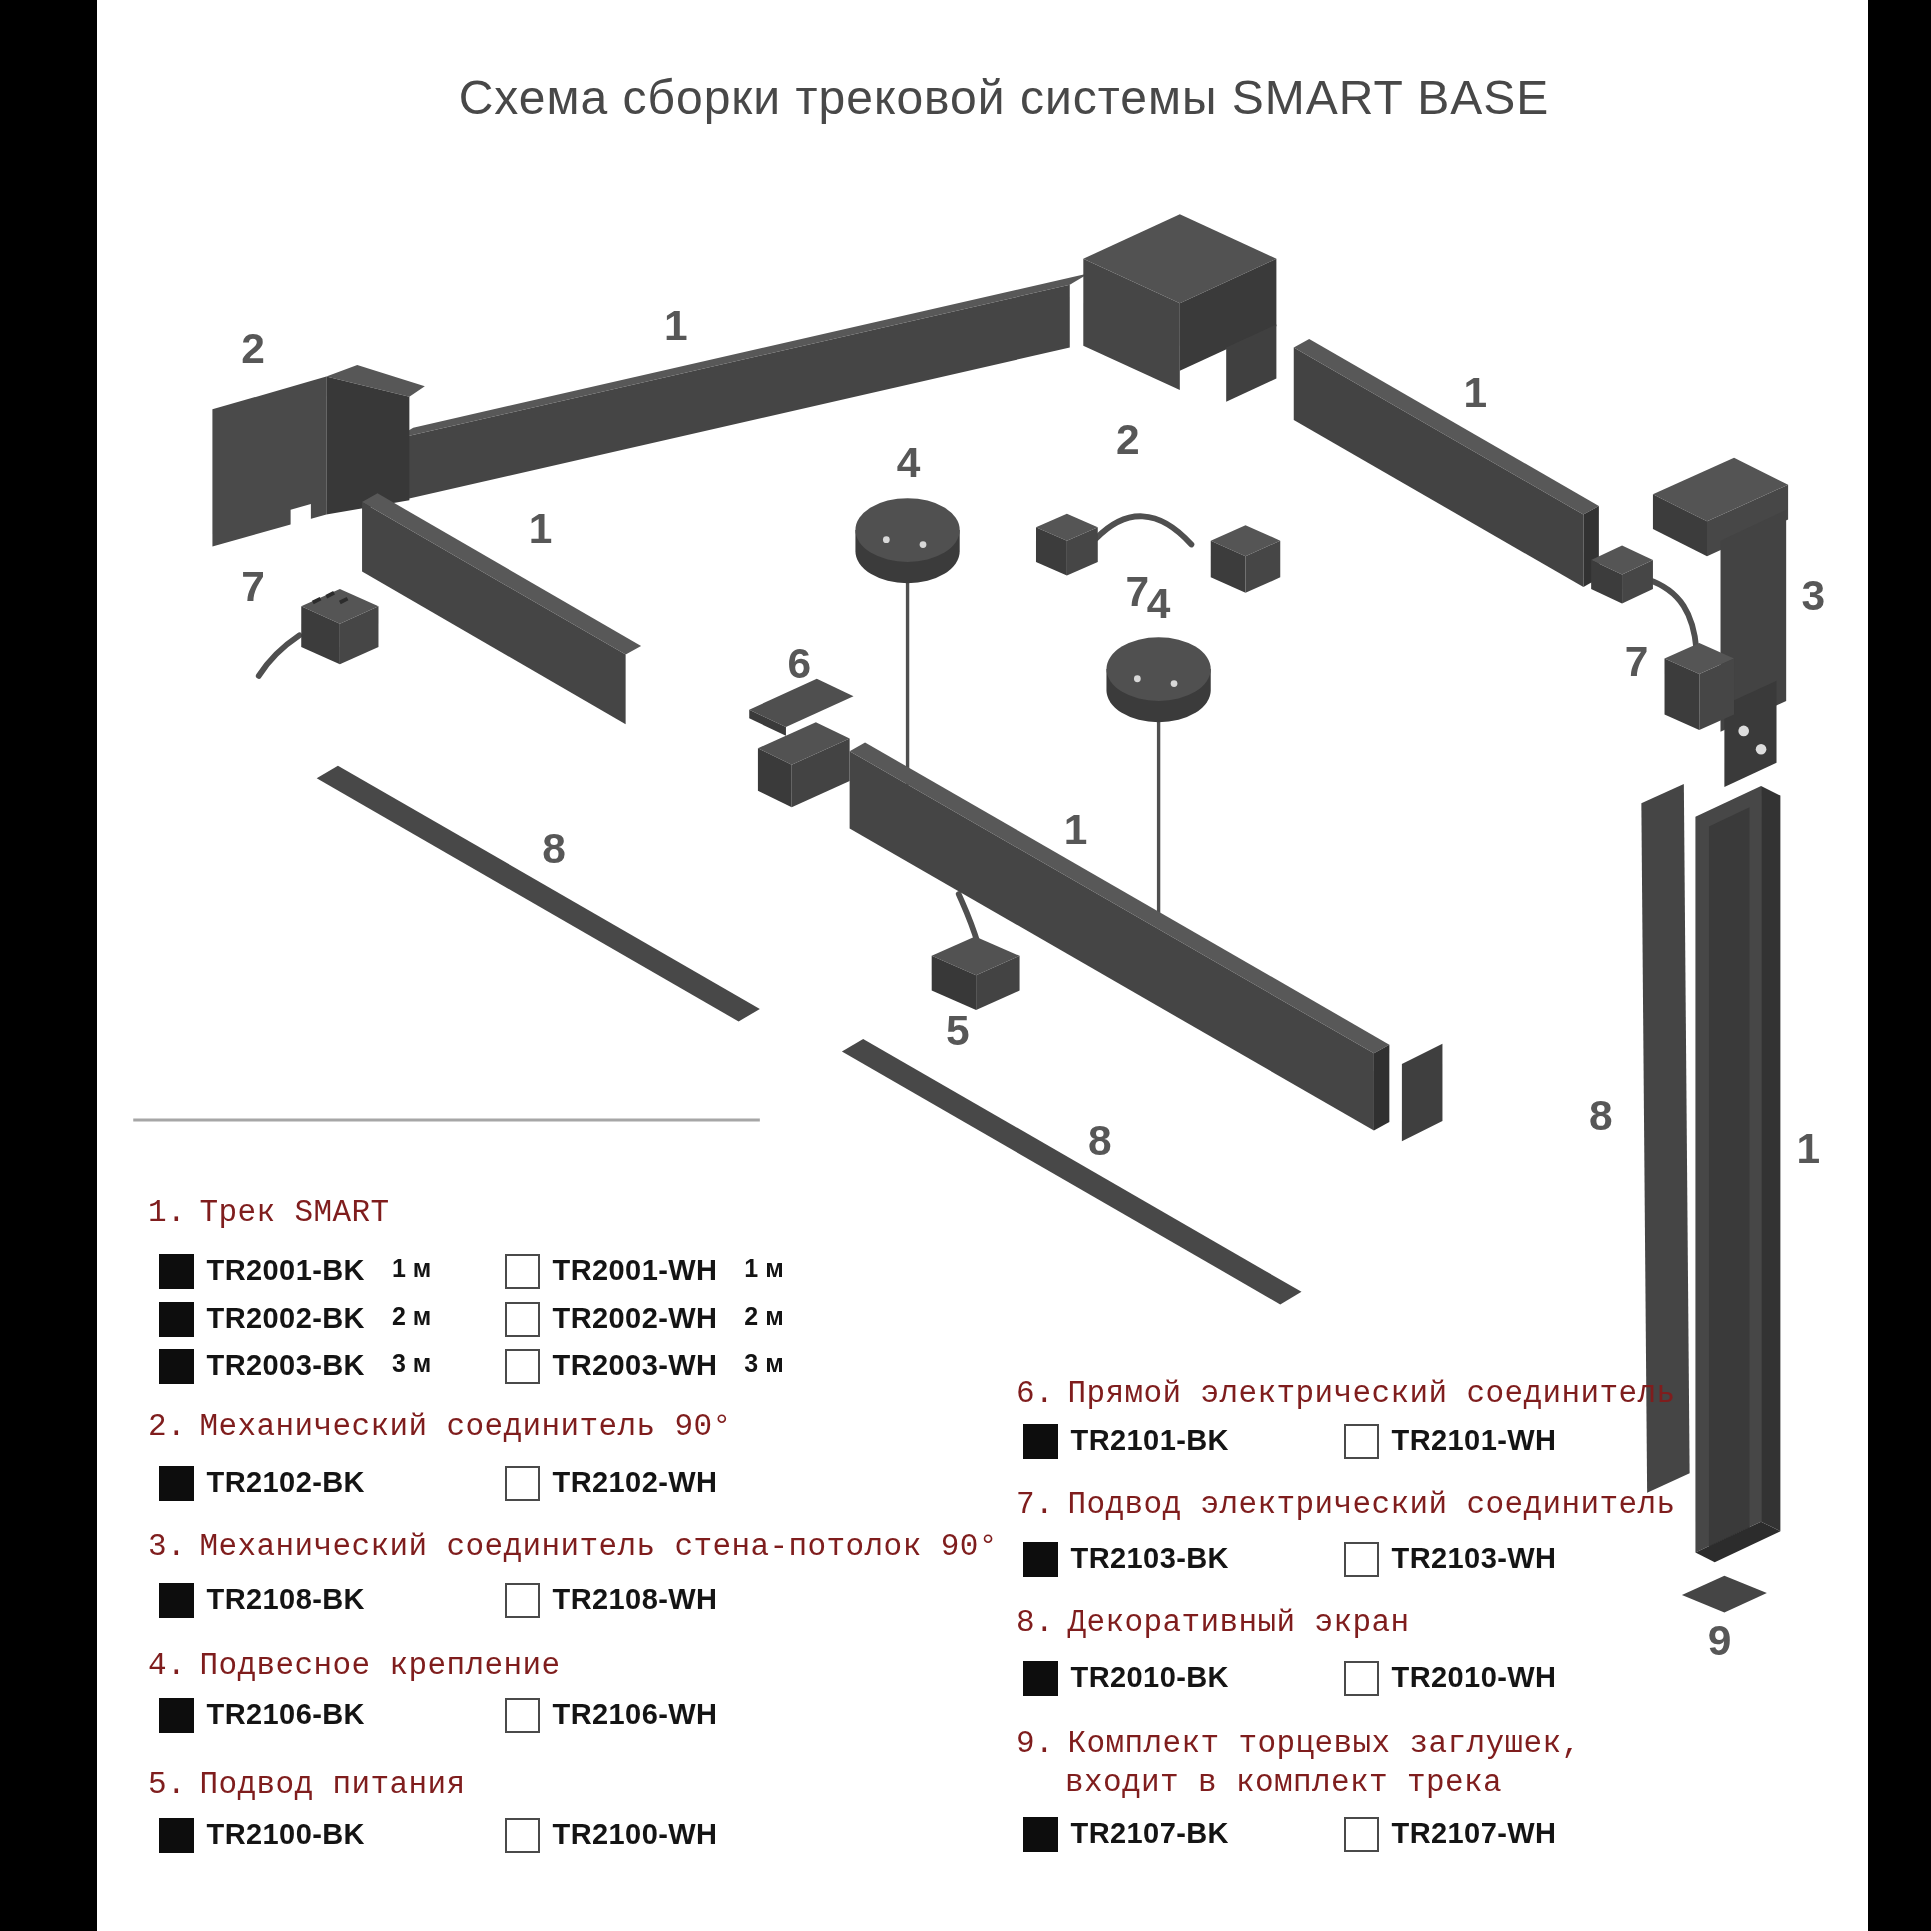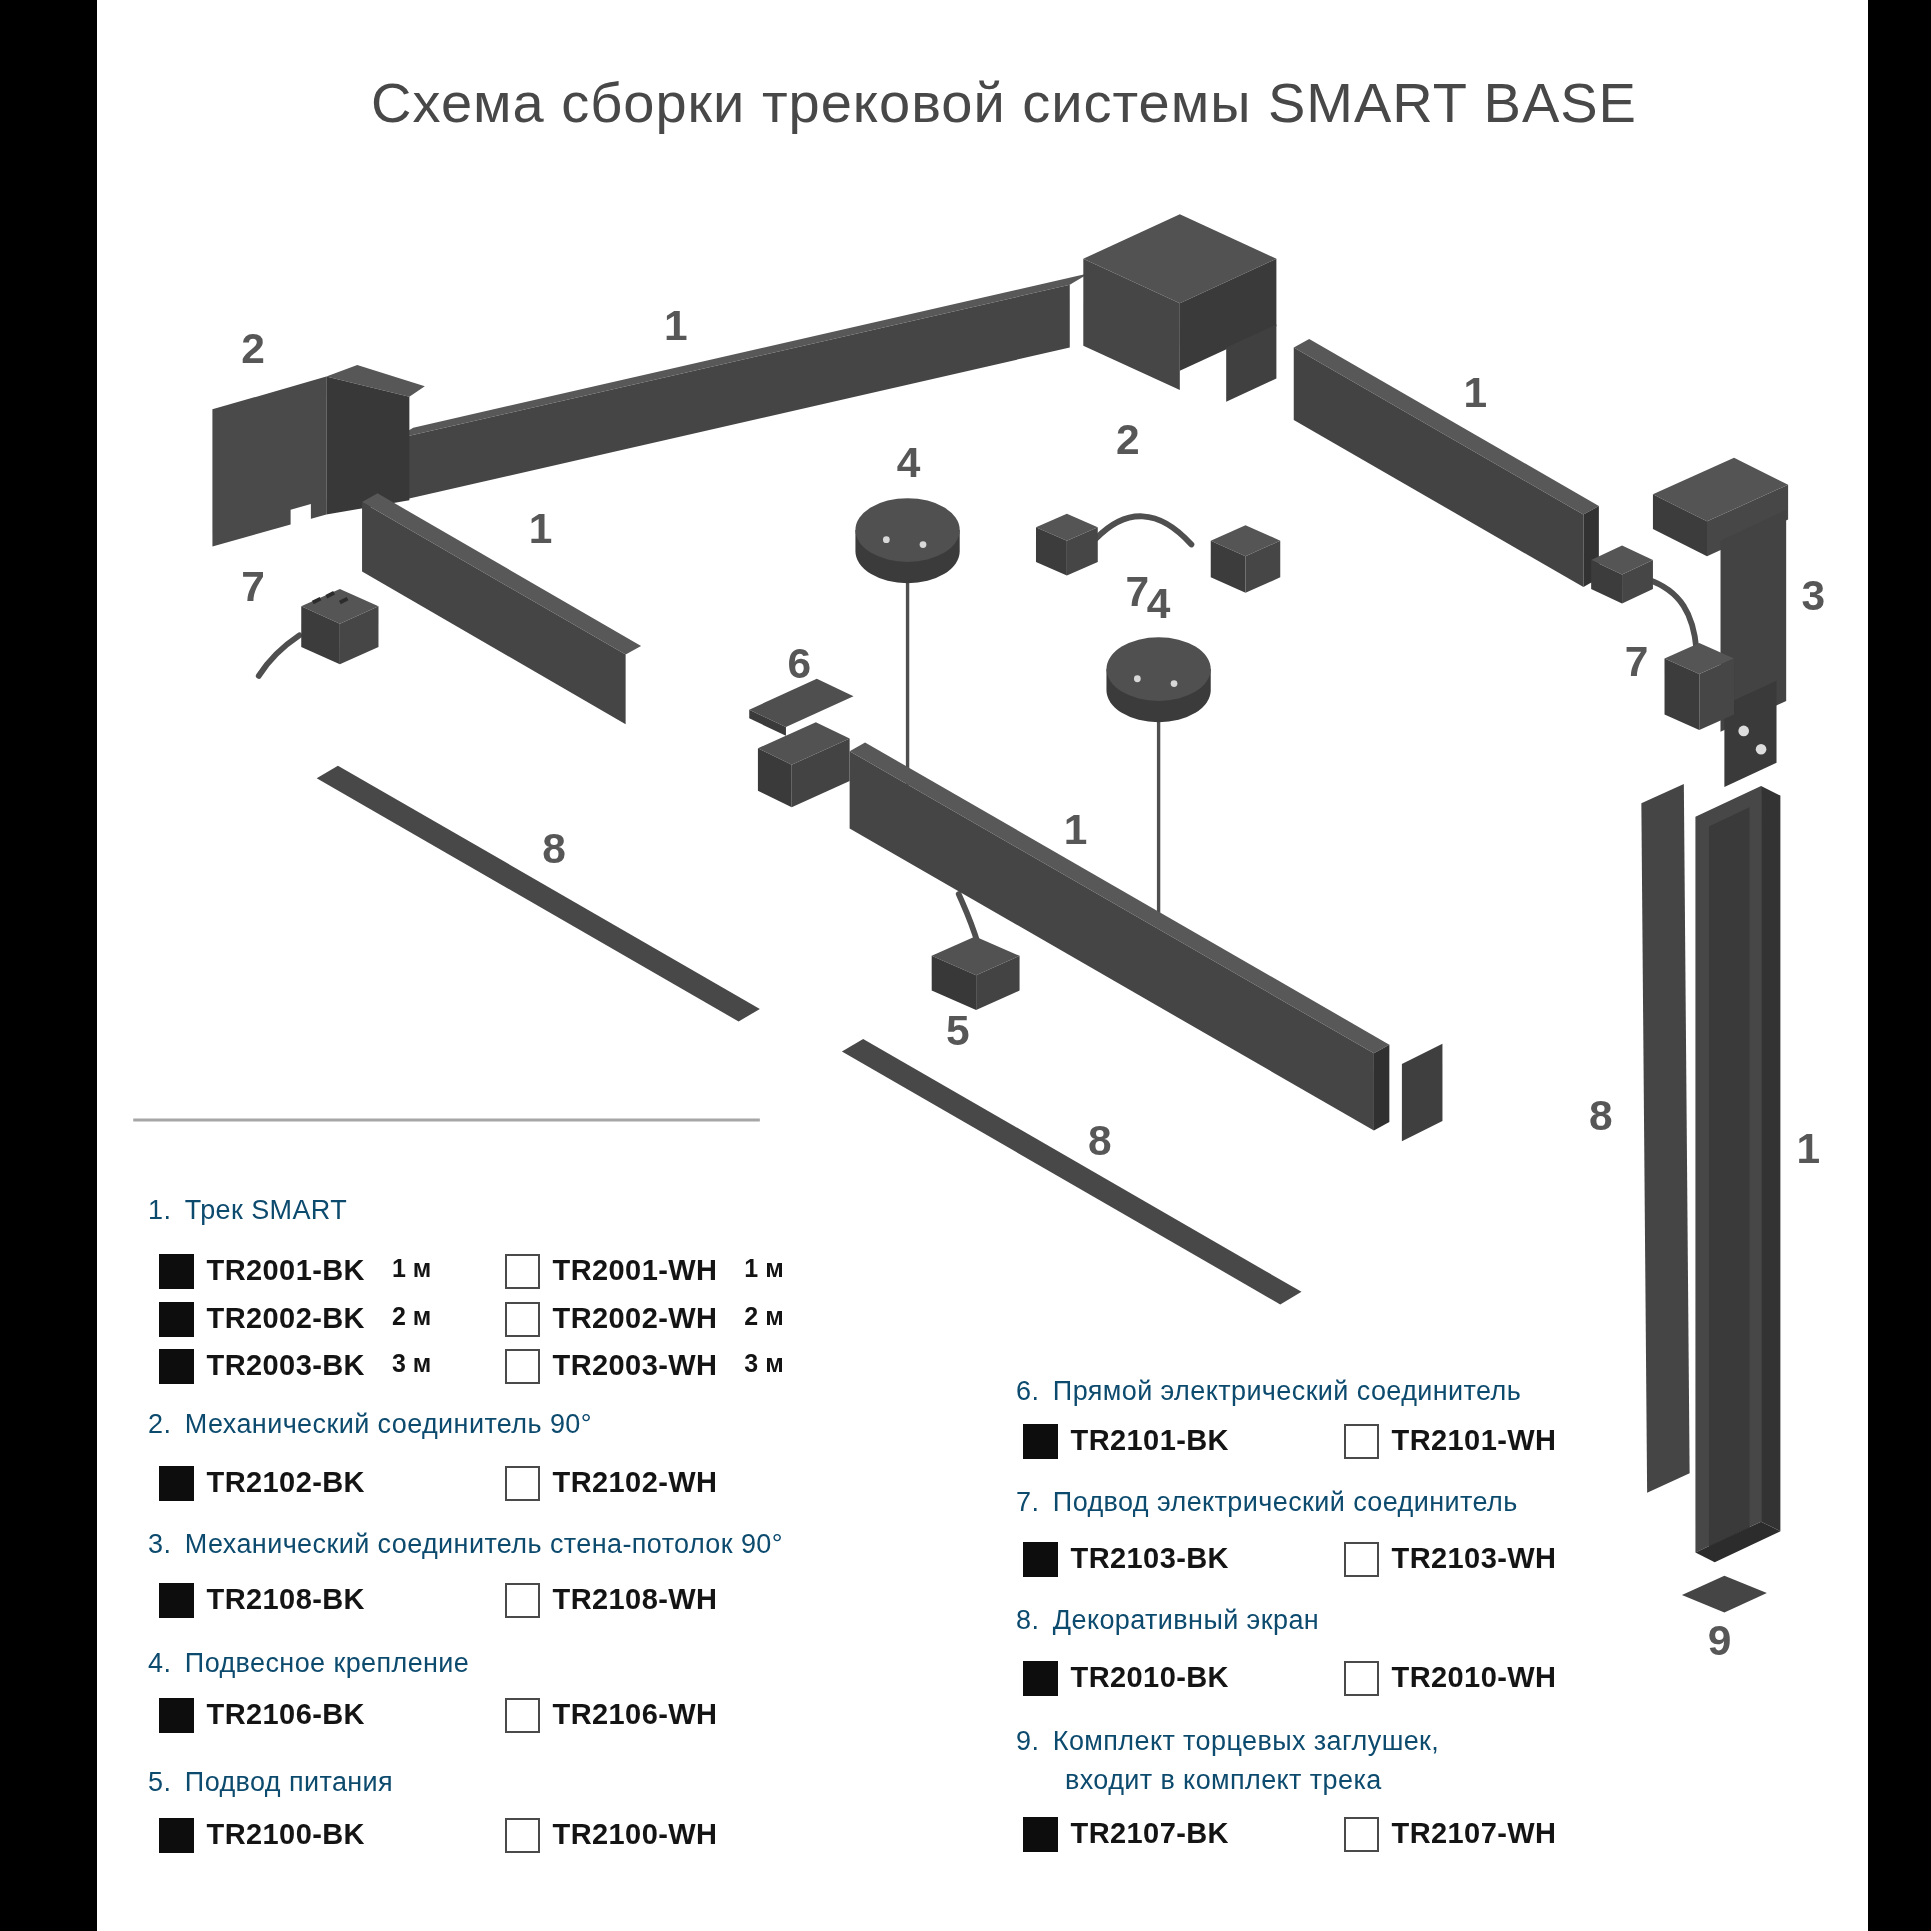--- a/index.html
+++ b/index.html
@@ -5,26 +5,26 @@
   html,body{margin:0;padding:0;}
   body{
     width:1931px;height:1931px;position:relative;background:#ffffff;
     font-family:"Liberation Sans", sans-serif;overflow:hidden;
   }
   .letterbox{position:absolute;top:0;height:1931px;background:#000;}
   .letterbox.left{left:0;width:97px;}
   .letterbox.right{left:1868px;width:63px;}
   .title{
     position:absolute;top:70px;left:77px;width:1854px;text-align:center;
-    font-size:56px;color:#484848;white-space:nowrap;letter-spacing:1px;
+    font-size:48px;color:#484848;white-space:nowrap;letter-spacing:1px;
   }
   svg.diagram{position:absolute;left:0;top:0;}
   .callout{font-size:44px;font-weight:600;fill:#575757;}
   
-  .lg-h{position:absolute;font-size:27px;color:#0c4a6e;white-space:nowrap;letter-spacing:0.4px;}
+  .lg-h{position:absolute;font-size:31px;color:#7f1d1d;white-space:nowrap;letter-spacing:0.4px;font-family:Liberation Mono, monospace;}
   .lg-h .n{display:inline-block;margin-right:13.5px;}
   .lg-row{position:absolute;display:flex;white-space:nowrap;height:37px;}
   .cb{width:35px;height:35px;display:inline-block;flex:0 0 auto;}
   .cb.bk{background:#0d0d0d;}
   .cb.wh{background:#fff;border:2.9px solid #4a4a4a;box-sizing:border-box;}
   .code{font-weight:bold;font-size:29px;color:#141414;margin-left:12.6px;letter-spacing:0.4px;}
   .size{font-weight:bold;font-size:25px;color:#141414;margin-left:27px;}
 </style>
 </head>
 <body>

